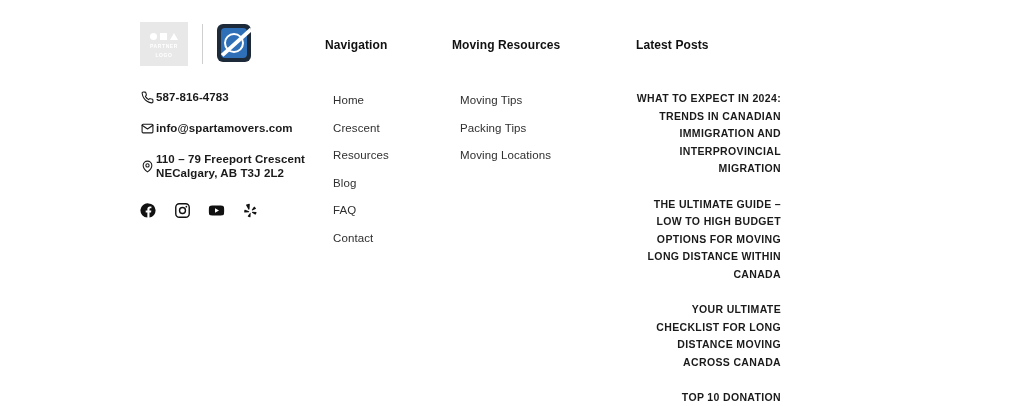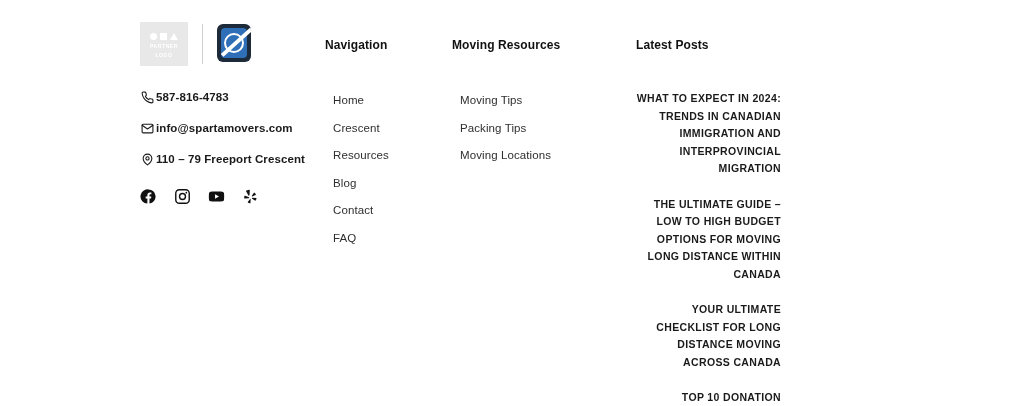--- a/index.html
+++ b/index.html
@@ -241,20 +241,21 @@
 
       <div class="contact-item">
         <span class="ico">
           <svg width="13" height="13" viewBox="0 0 24 24" fill="none" stroke="currentColor" stroke-width="2" stroke-linecap="round" stroke-linejoin="round">
             <path d="M20 10c0 6-8 12-8 12s-8-6-8-12a8 8 0 0 1 16 0z"></path>
             <circle cx="12" cy="10" r="3"></circle>
           </svg>
         </span>
         <span>
           <span class="addr-line">110 – 79 Freeport Crescent</span>
+          <span class="addr-line">NECalgary, AB T3J 2L2</span>
         </span>
       </div>
 
     </div>
 
     <div class="social-row">
       <a class="soc" href="#" aria-label="Facebook">
         <svg width="17" height="17" viewBox="0 0 24 24" fill="currentColor">
           <path d="M12 2a10 10 0 1 0-1.6 19.9v-7h-2.4V12h2.4V9.9c0-2.4 1.4-3.7 3.6-3.7 1 0 2.1.2 2.1.2v2.3h-1.2c-1.2 0-1.5.7-1.5 1.4V12h2.6l-.4 2.9h-2.2v7A10 10 0 0 0 12 2z"></path>
         </svg>
@@ -280,22 +281,22 @@
 
   </div>
 
   <div class="col col-nav">
     <h3 class="col-title">Navigation</h3>
     <ul class="link-list">
       <li><a href="#">Home</a></li>
       <li><a href="#">Crescent</a></li>
       <li><a href="#">Resources</a></li>
       <li><a href="#">Blog</a></li>
+      <li><a href="#">FAQ</a></li>
       <li><a href="#">Contact</a></li>
-      <li><a href="#">FAQ</a></li>
     </ul>
   </div>
 
   <div class="col col-res">
     <h3 class="col-title">Moving Resources</h3>
     <ul class="link-list">
       <li><a href="#">Moving Tips</a></li>
       <li><a href="#">Packing Tips</a></li>
       <li><a href="#">Moving Locations</a></li>
     </ul>

